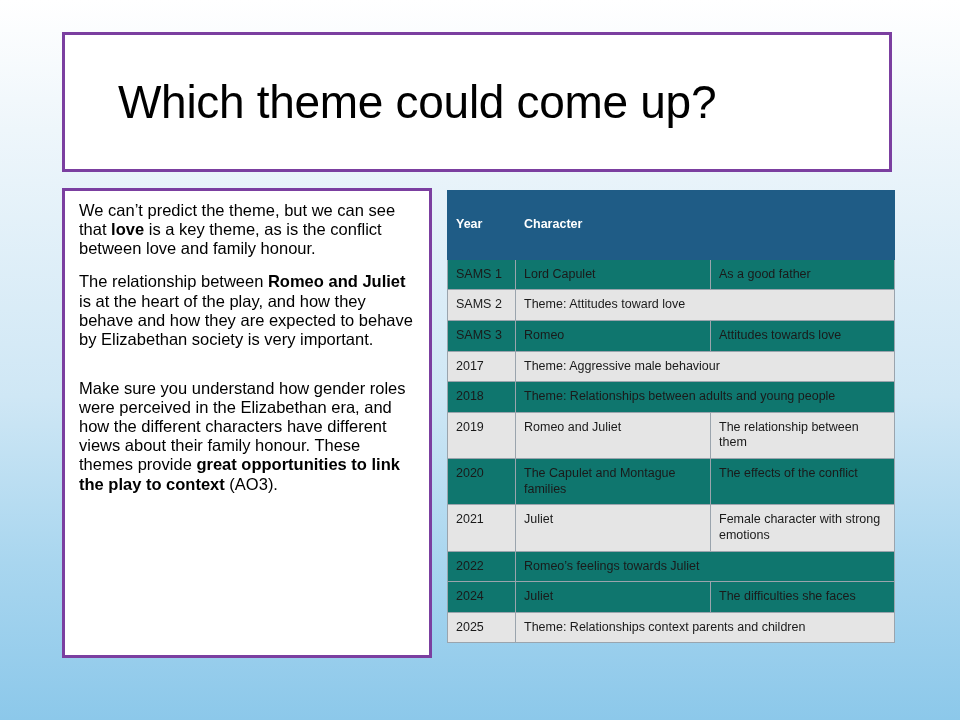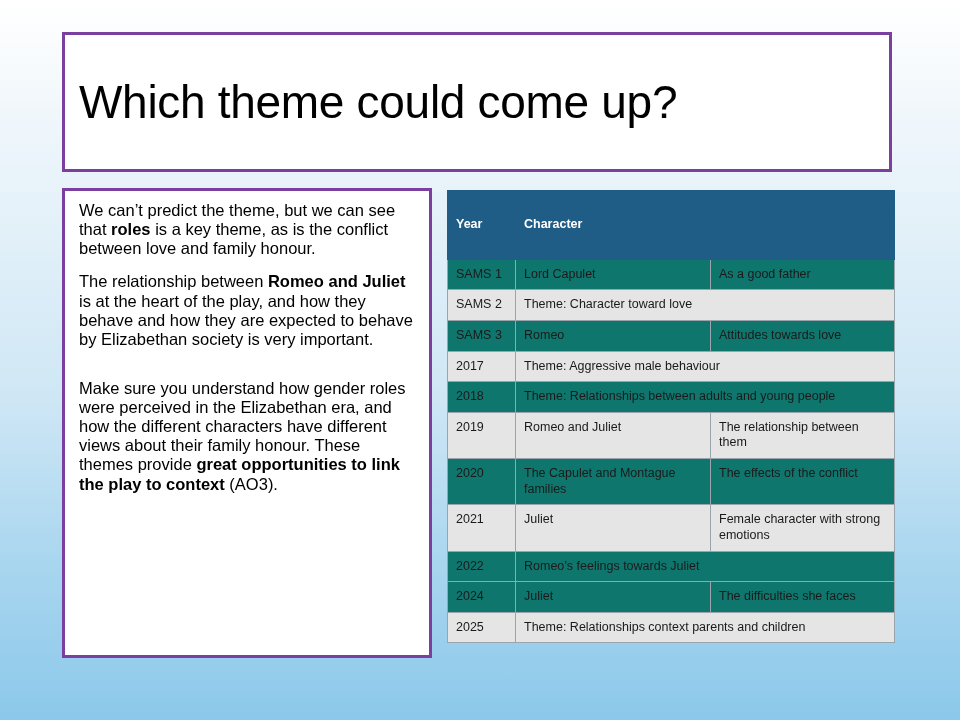--- a/index.html
+++ b/index.html
@@ -23,20 +23,21 @@
     position: absolute;
     left: 62px;
     top: 32px;
     width: 830px;
     height: 140px;
     background: #ffffff;
     border: 3px solid #7b3fa0;
     box-sizing: border-box;
     display: flex;
     align-items: center;
+    padding-left: 39px;
   }
   .title-text {
     font-size: 46px;
     color: #000000;
     padding-left: 14px;
     letter-spacing: -0.3px;
     font-weight: 400;
     line-height: 1.1;
   }
   
@@ -107,21 +108,21 @@
 <body>
 
 <div class="slide">
 
   <div class="title-box">
     <div class="title-text">Which theme could come up?</div>
   </div>
 
   <div class="text-box">
     <div id="body-paragraphs">
-        <p><span>We can’t predict the theme, but we can see that </span><b>roles</b><span> is a key theme, as is the conflict between love and family honour.</span></p>
+        <p><span>We can’t predict the theme, but we can see that </span><b>love</b><span> is a key theme, as is the conflict between love and family honour.</span></p>
         <p><span>The relationship between </span><b>Romeo and Juliet</b><span> is at the heart of the play, and how they behave and how they are expected to behave by Elizabethan society is very important.</span></p>
         <p class="spaced"><span>Make sure you understand how gender roles were perceived in the Elizabethan era, and how the different characters have different views about their family honour. These themes provide </span><b>great opportunities to link the play to context</b><span> (AO3).</span></p>
       </div>
   </div>
 
   <div class="table-wrap">
     <table>
       <colgroup>
         <col class="c1">
           <col class="c2">
@@ -135,21 +136,21 @@
         </tr>
       </thead>
       <tbody id="table-body">
           <tr class="odd">
             <td>SAMS 1</td>
             <td>Lord Capulet</td>
             <td>As a good father</td>
           </tr>
           <tr class="even">
             <td>SAMS 2</td>
-            <td colspan="2">Theme: Character toward love</td>
+            <td colspan="2">Theme: Attitudes toward love</td>
           </tr>
           <tr class="odd">
             <td>SAMS 3</td>
             <td>Romeo</td>
             <td>Attitudes towards love</td>
           </tr>
           <tr class="even">
             <td>2017</td>
             <td colspan="2">Theme: Aggressive male behaviour</td>
           </tr>

